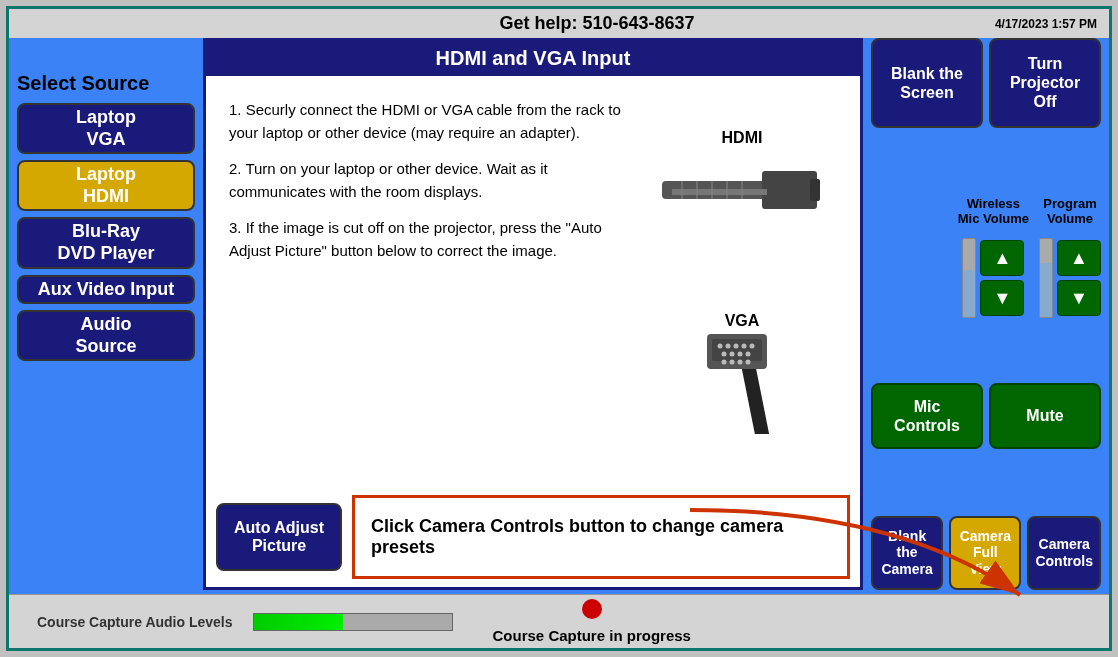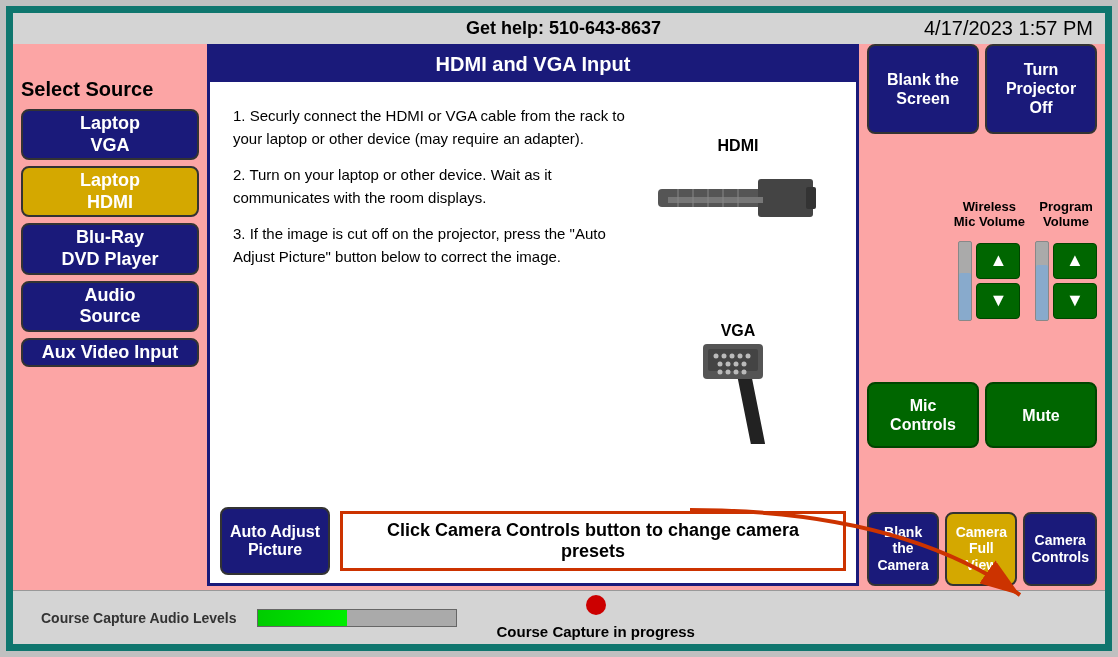--- a/index.html
+++ b/index.html
@@ -5,23 +5,23 @@
     * { box-sizing: border-box; margin: 0; padding: 0; }
     body {
       background: #c0c0c0;
       font-family: Arial, sans-serif;
       width: 1118px;
       height: 657px;
       overflow: hidden;
       position: relative;
     }
     .outer-border {
-      border: 7px solid #0f766e;
+      border: 3px solid #0f766e;
       margin: 6px;
-      background: #fca5a5;
+      background: #3b82f6;
       height: calc(100% - 12px);
       position: relative;
       display: flex;
       flex-direction: column;
     }
     
     .header {
       display: flex;
       justify-content: space-between;
       align-items: center;
@@ -32,22 +32,22 @@
       font-size: 18px;
       font-weight: bold;
     }
     .header-help {
       font-size: 18px;
       font-weight: bold;
       text-align: center;
       flex: 1;
     }
     .header-datetime {
-      font-size: 20px;
-      font-weight: normal;
+      font-size: 12px;
+      font-weight: bold;
       text-align: center;
     }
     
     .main-area {
       display: flex;
       flex: 1;
       padding: 0 8px 4px 8px;
       gap: 8px;
     }
     
@@ -132,36 +132,36 @@
     }
     .content-bottom {
       display: flex;
       align-items: center;
       justify-content: space-between;
       padding: 8px 10px;
       gap: 10px;
     }
     .camera-message-box {
       border: 3px solid #cc3300;
-      padding: 6px 16px;
+      padding: 18px 16px;
       font-size: 18px;
       font-weight: bold;
-      text-align: center;
+      text-align: left;
       flex: 1;
       background: white;
     }
     .auto-adjust-btn {
       background: #1a1a7a;
       color: white;
       border: 2px solid #333;
       border-radius: 8px;
       font-size: 16px;
       font-weight: bold;
       text-align: center;
-      padding: 14px 0;
+      padding: 14px 16px;
       cursor: pointer;
       min-width: 110px;
     }
     
     .bottom-bar {
       background: #d4d4d4;
       padding: 4px 28px;
       display: flex;
       align-items: center;
       gap: 20px;
@@ -335,22 +335,22 @@
     <div class="header-datetime">4/17/2023 1:57 PM</div>
   </div>
 
   <div class="main-area">
 
     <div class="left-panel">
       <div class="select-source-label">Select Source</div>
       <button class="source-btn">Laptop<br>VGA</button>
       <button class="source-btn active">Laptop<br>HDMI</button>
       <button class="source-btn">Blu-Ray<br>DVD Player</button>
+      <button class="source-btn">Aux Video Input</button>
       <button class="source-btn">Audio<br>Source</button>
-      <button class="source-btn">Aux Video Input</button>
     </div>
 
     <div class="center-panel">
       <div class="content-box">
         <div class="content-box-title">HDMI and VGA Input</div>
         <div class="content-body">
           <div class="instructions">
             <p>1. Securly connect the HDMI or VGA cable from the rack to your laptop or other device (may require an adapter).</p>
             <p>2. Turn on your laptop or other device. Wait as it communicates with the room displays.</p>
             <p>3. If the image is cut off on the projector, press the "Auto Adjust Picture" button below to correct the image.</p>

